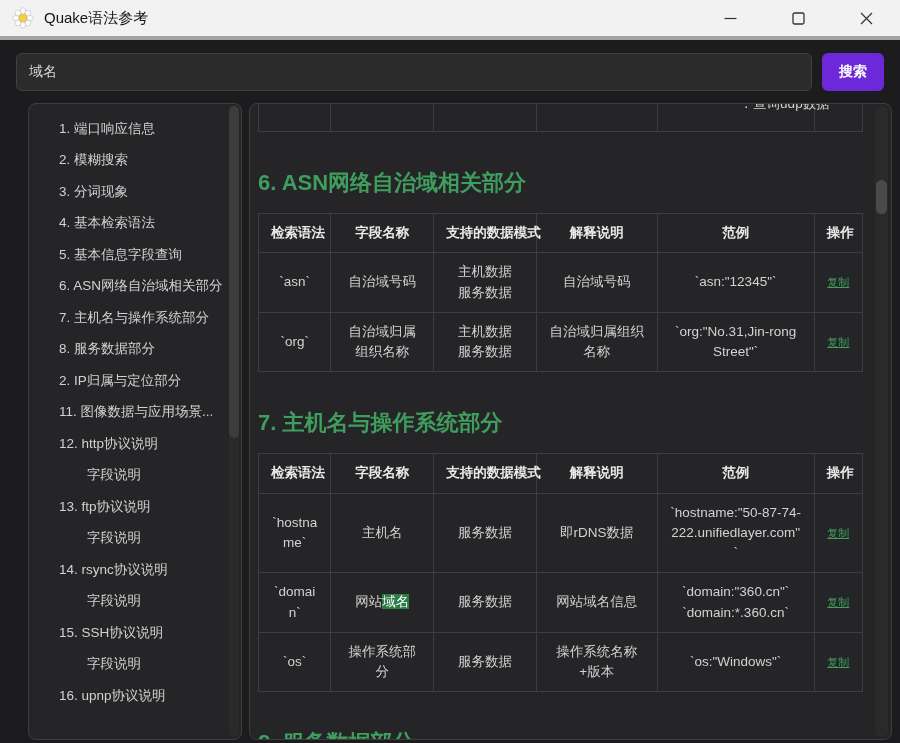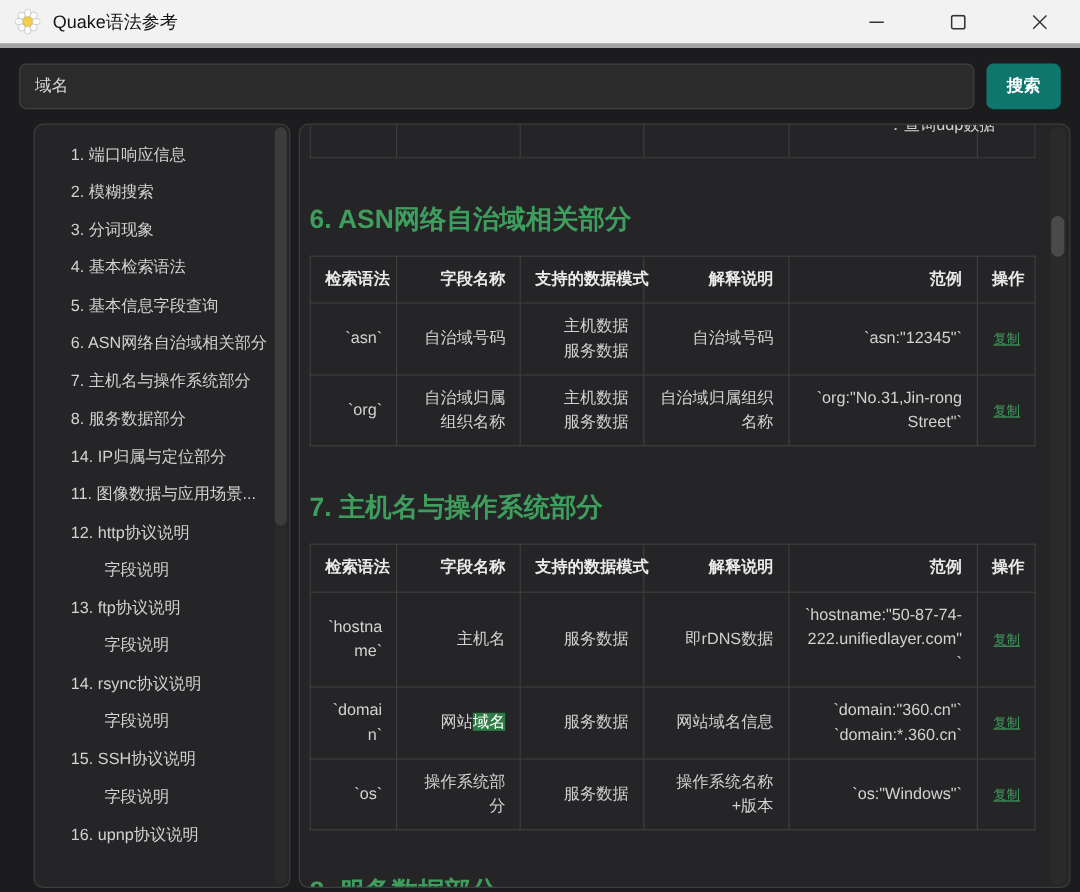--- a/index.html
+++ b/index.html
@@ -23,21 +23,21 @@
   .caption-btn svg { display: block; }
 
   
   .searchbar { display: flex; align-items: center; gap: 10px; padding: 13px 16px 12px 16px; }
   .search-input {
     flex: 1; height: 38px; background: #2b2b2b; border: 1px solid #404040;
     border-radius: 6px; color: #d6d6d6; font-size: 14px; padding: 0 12px;
     font-family: "Liberation Sans", sans-serif; outline: none;
   }
   .search-btn {
-    width: 62px; height: 38px; background: #0f766e; color: #ffffff; border: none;
+    width: 62px; height: 38px; background: #6d28d9; color: #ffffff; border: none;
     border-radius: 6px; font-size: 14px; font-weight: bold; cursor: pointer;
     font-family: "Liberation Sans", sans-serif;
   }
 
   
   .layout { display: flex; gap: 7px; padding: 0 8px; height: 637px; }
   .panel {
     background: #252527; border: 1px solid #3e3e3e; border-radius: 8px;
     position: relative; overflow: hidden;
   }
@@ -60,21 +60,21 @@
     background: #3c3c3c; border-radius: 5px;
   }
 
   
   .main-inner { padding: 0 28px 0 8px; }
   .section-title { font-size: 22px; font-weight: bold; color: #3f9e5e; margin: 36px 0 15px 0; }
 
   table.ref-table { width: 100%; border-collapse: collapse; table-layout: fixed; }
   .ref-table th, .ref-table td {
     border: 1px solid #3e3e3e; padding: 9px 12px; font-size: 13.5px;
-    vertical-align: middle; line-height: 1.5; text-align: right; word-wrap: break-word;
+    vertical-align: middle; line-height: 1.5; text-align: center; word-wrap: break-word;
   }
   .ref-table th { color: #eaeaea; font-weight: bold; white-space: nowrap; }
   .ref-table td { color: #d2d2d2; }
   col.c1{width:12%} col.c2{width:17%} col.c3{width:17%} col.c4{width:20%} col.c5{width:26%} col.c6{width:8%}
 
   .copy-link { color: #3f9e5e; text-decoration: underline; cursor: pointer; font-size: 11px; }
   .hl { background: #2e7d46; color: #ffffff; }
 
   
   .table-fragment { height: 28px; overflow: hidden; }
@@ -142,21 +142,21 @@
   <div class="panel sidebar">
     <ul class="side-list">
         <li class="side-item">1. 端口响应信息</li>
         <li class="side-item">2. 模糊搜索</li>
         <li class="side-item">3. 分词现象</li>
         <li class="side-item">4. 基本检索语法</li>
         <li class="side-item">5. 基本信息字段查询</li>
         <li class="side-item">6. ASN网络自治域相关部分</li>
         <li class="side-item">7. 主机名与操作系统部分</li>
         <li class="side-item">8. 服务数据部分</li>
-        <li class="side-item">14. IP归属与定位部分</li>
+        <li class="side-item">2. IP归属与定位部分</li>
         <li class="side-item">11. 图像数据与应用场景...</li>
         <li class="side-item">12. http协议说明</li>
         <li class="side-item indent">字段说明</li>
         <li class="side-item">13. ftp协议说明</li>
         <li class="side-item indent">字段说明</li>
         <li class="side-item">14. rsync协议说明</li>
         <li class="side-item indent">字段说明</li>
         <li class="side-item">15. SSH协议说明</li>
         <li class="side-item indent">字段说明</li>
         <li class="side-item">16. upnp协议说明</li>

